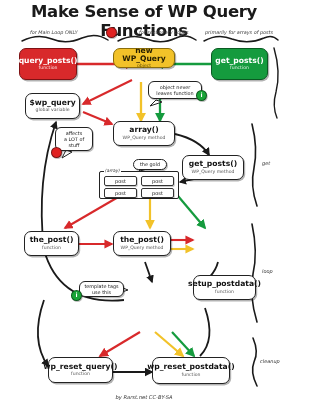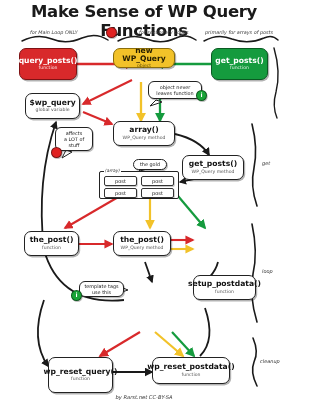--- a/index.html
+++ b/index.html
@@ -189,21 +189,21 @@
     <div class="n1">the_post()</div>
     <div class="n2">WP_Query method</div>
   </div>
 
   <div class="node" style="left:193px;top:231px;width:63px;height:25px;margin-top:44px;">
     <div class="n1">setup_postdata()</div>
     <div class="n2">function</div>
   </div>
 
 
-  <div class="node" style="left:48px;top:357px;width:65px;height:36px;">
+  <div class="node" style="left:48px;top:357px;width:65px;height:26px;">
     <div class="n1">wp_reset_query()</div>
     <div class="n2">function</div>
   </div>
 
   <div class="node" style="left:152px;top:357px;width:78px;height:27px;">
     <div class="n1">wp_reset_postdata()</div>
     <div class="n2">function</div>
   </div>
 
   <div class="callout" style="left:55px;top:127px;width:38px;height:24px;flex-direction:column;">

